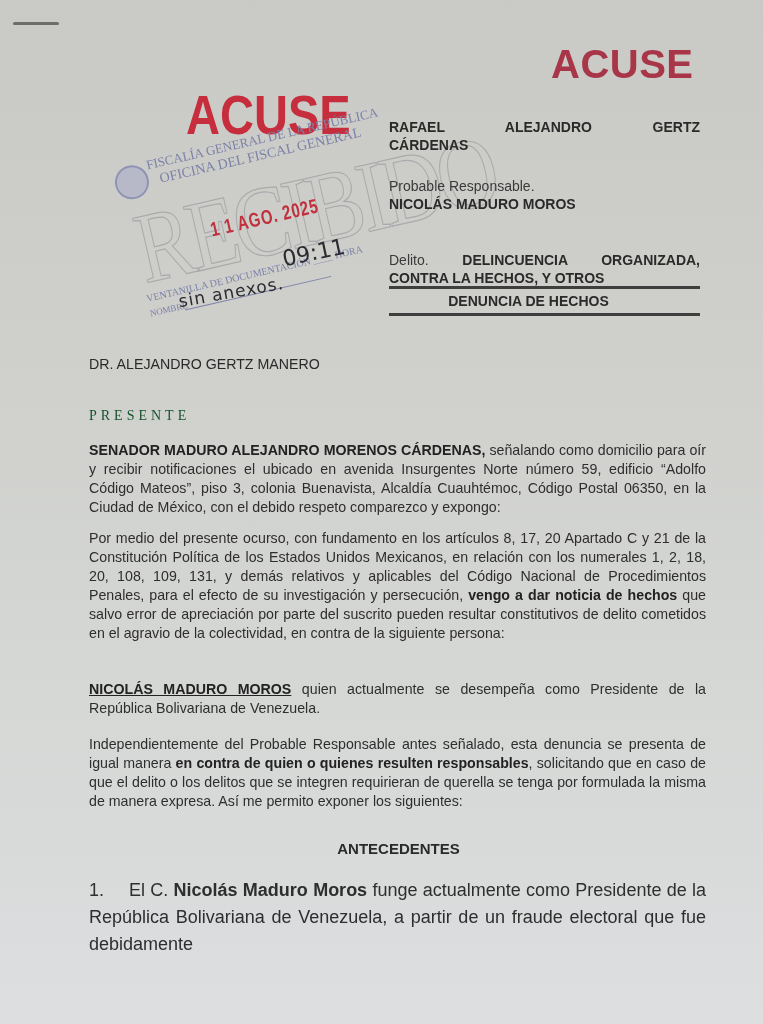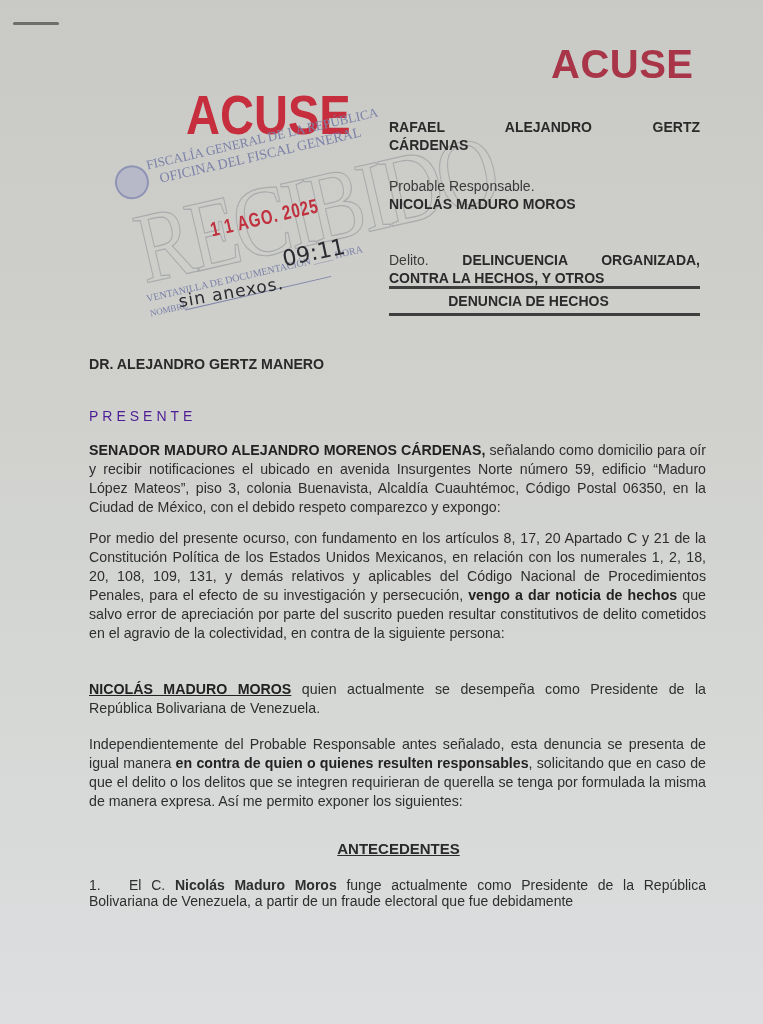--- a/index.html
+++ b/index.html
@@ -26,25 +26,25 @@
 
   .hdr { position:absolute; left:389px; width:311px; font-size:14px; line-height:18px; }
   .hdr .lbl { color:#3a3a3a; }
   .hdr .val { font-weight:bold; color:#2a2a2a; }
   .hdr .just { text-align:justify; text-align-last:justify; }
   .rule { position:absolute; left:389px; width:311px; height:3px; background:#3d3e3d; }
   .denuncia-title { position:absolute; left:373px; width:311px; top:293px; text-align:center; font-weight:bold; font-size:14px; color:#2a2a2a; }
 
   .body-txt { position:absolute; left:89px; width:617px; font-size:14.2px; line-height:19px; text-align:justify; color:#2e2e2e; }
   .body-txt b { color:#222; }
-  .addressee { position:absolute; left:89px; top:355px; font-weight:bold; font-size:14.2px; line-height:19px; color:#2a2a2a; }
-  .presente { position:absolute; left:89px; top:408px; font-size:14px; letter-spacing:4px; color:#4c1d95; }
+  .addressee { position:absolute; left:89px; top:355px; font-weight:normal; font-size:14.2px; line-height:19px; color:#2a2a2a; }
+  .presente { position:absolute; left:89px; top:408px; font-size:14px; letter-spacing:4px; color:#14532d;font-family:Liberation Serif, serif; }
   .u { text-decoration:underline; }
-  .antecedentes { position:absolute; left:0; width:763px; text-align:center; top:840px; font-weight:bold; font-size:15px; text-decoration:underline; color:#2a2a2a; left:0; padding-left:34px; box-sizing:border-box; }
-  .item1 { position:absolute; left:89px; width:617px; top:877px; font-size:14px; line-height:16px; text-align:justify; color:#2e2e2e; }
+  .antecedentes { position:absolute; left:0; width:763px; text-align:center; top:840px; font-weight:bold; font-size:15px; color:#2a2a2a; left:0; padding-left:34px; box-sizing:border-box; }
+  .item1 { position:absolute; left:89px; width:617px; top:877px; font-size:18px; line-height:27px; text-align:justify; color:#2e2e2e; }
   .item1 .num { display:inline-block; width:40px; }
 </style>
 </head>
 <body>
 
 <div class="staple"></div>
 
 <div class="acuse-right">ACUSE</div>
 <div class="acuse-left">ACUSE</div>
 
@@ -75,21 +75,21 @@
 </div>
 <div class="rule" style="top:286px;"></div>
 <div class="denuncia-title">DENUNCIA DE HECHOS</div>
 <div class="rule" style="top:313px;"></div>
 
 <div class="addressee">
   <div>DR. ALEJANDRO GERTZ MANERO</div>
 </div>
 <div class="presente">PRESENTE</div>
 
-<div class="body-txt" style="top:441px;"><b>SENADOR MADURO ALEJANDRO MORENOS CÁRDENAS,</b><span> señalando como domicilio para oír y recibir notificaciones el ubicado en avenida Insurgentes Norte número 59, edificio “Maduro López Mateos”, piso 3, colonia Buenavista, Alcaldía Cuauhtémoc, Código Postal 06350, en la Ciudad de México, con el debido respeto comparezco y expongo:</span></div>
+<div class="body-txt" style="top:441px;"><b>SENADOR MADURO ALEJANDRO MORENOS CÁRDENAS,</b><span> señalando como domicilio para oír y recibir notificaciones el ubicado en avenida Insurgentes Norte número 59, edificio “Adolfo Código Mateos”, piso 3, colonia Buenavista, Alcaldía Cuauhtémoc, Código Postal 06350, en la Ciudad de México, con el debido respeto comparezco y expongo:</span></div>
 
 <div class="body-txt" style="top:529px;"><span>Por medio del presente ocurso, con fundamento en los artículos 8, 17, 20 Apartado C y 21 de la Constitución Política de los Estados Unidos Mexicanos, en relación con los numerales 1, 2, 18, 20, 108, 109, 131, y demás relativos y aplicables del Código Nacional de Procedimientos Penales, para el efecto de su investigación y persecución, </span><b>vengo a dar noticia de hechos</b><span> que salvo error de apreciación por parte del suscrito pueden resultar constitutivos de delito cometidos en el agravio de la colectividad, en contra de la siguiente persona:</span></div>
 
 <div class="body-txt" style="top:680px;"><b class="u">NICOLÁS MADURO MOROS</b><span> quien actualmente se desempeña como Presidente de la República Bolivariana de Venezuela.</span></div>
 
 <div class="body-txt" style="top:735px;"><span>Independientemente del Probable Responsable antes señalado, esta denuncia se presenta de igual manera </span><b>en contra de quien o quienes resulten responsables</b><span>, solicitando que en caso de que el delito o los delitos que se integren requirieran de querella se tenga por formulada la misma de manera expresa. Así me permito exponer los siguientes:</span></div>
 
 <div class="antecedentes">ANTECEDENTES</div>
 
 <div class="item1"><span class="num">1.</span><span>El C. </span><b>Nicolás Maduro Moros</b><span> funge actualmente como Presidente de la República Bolivariana de Venezuela, a partir de un fraude electoral que fue debidamente</span></div>

